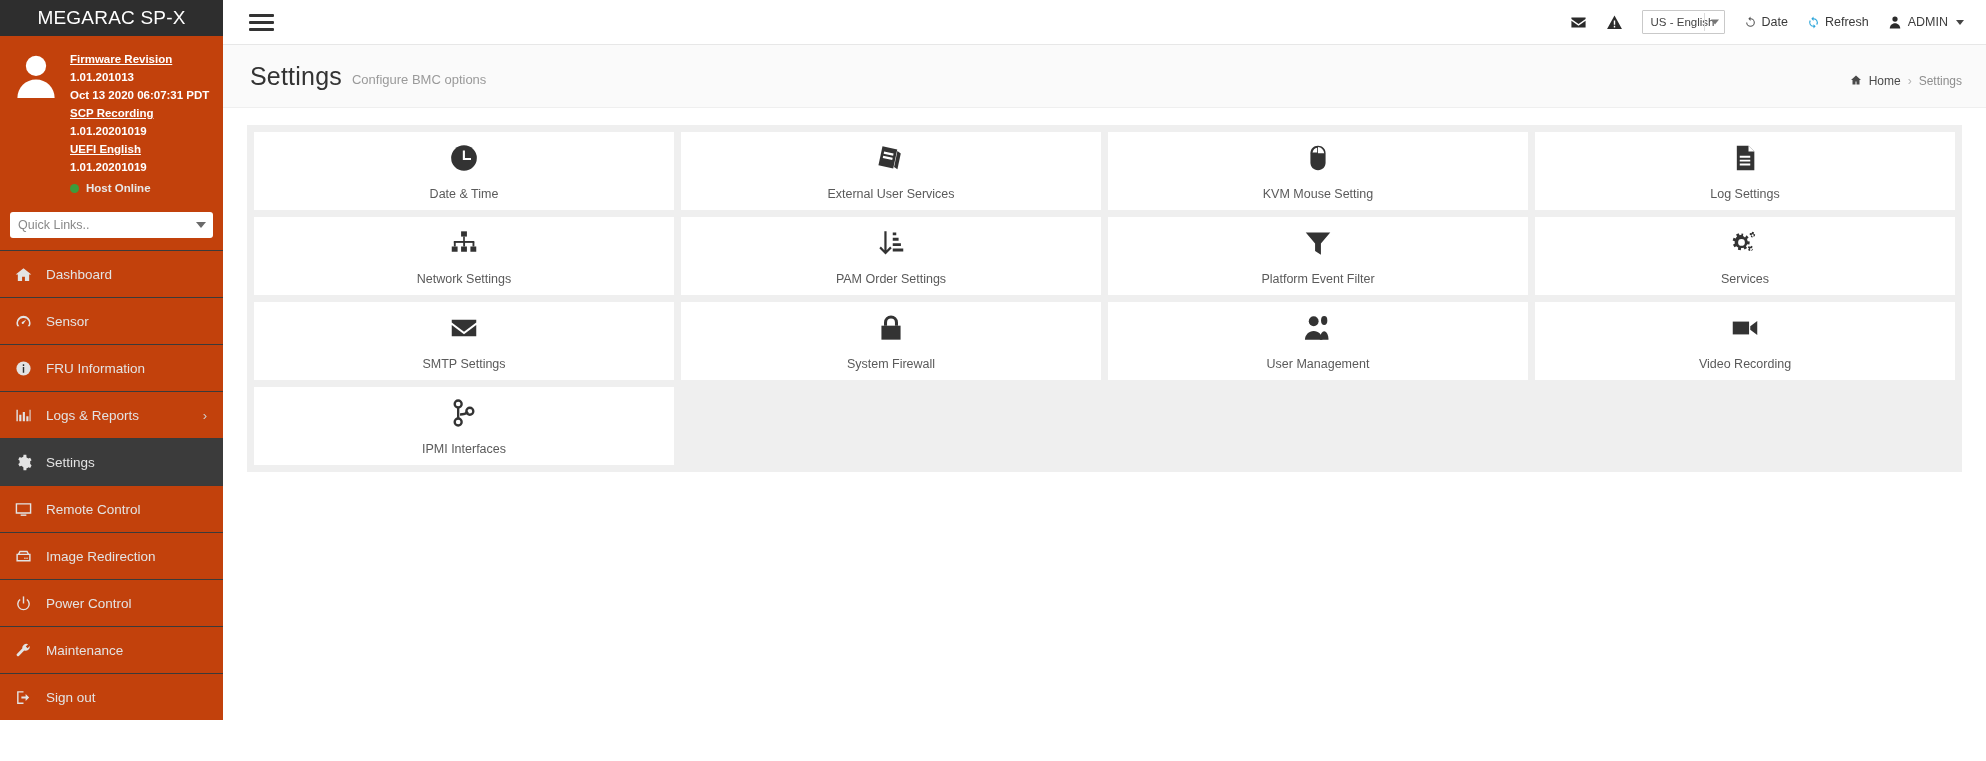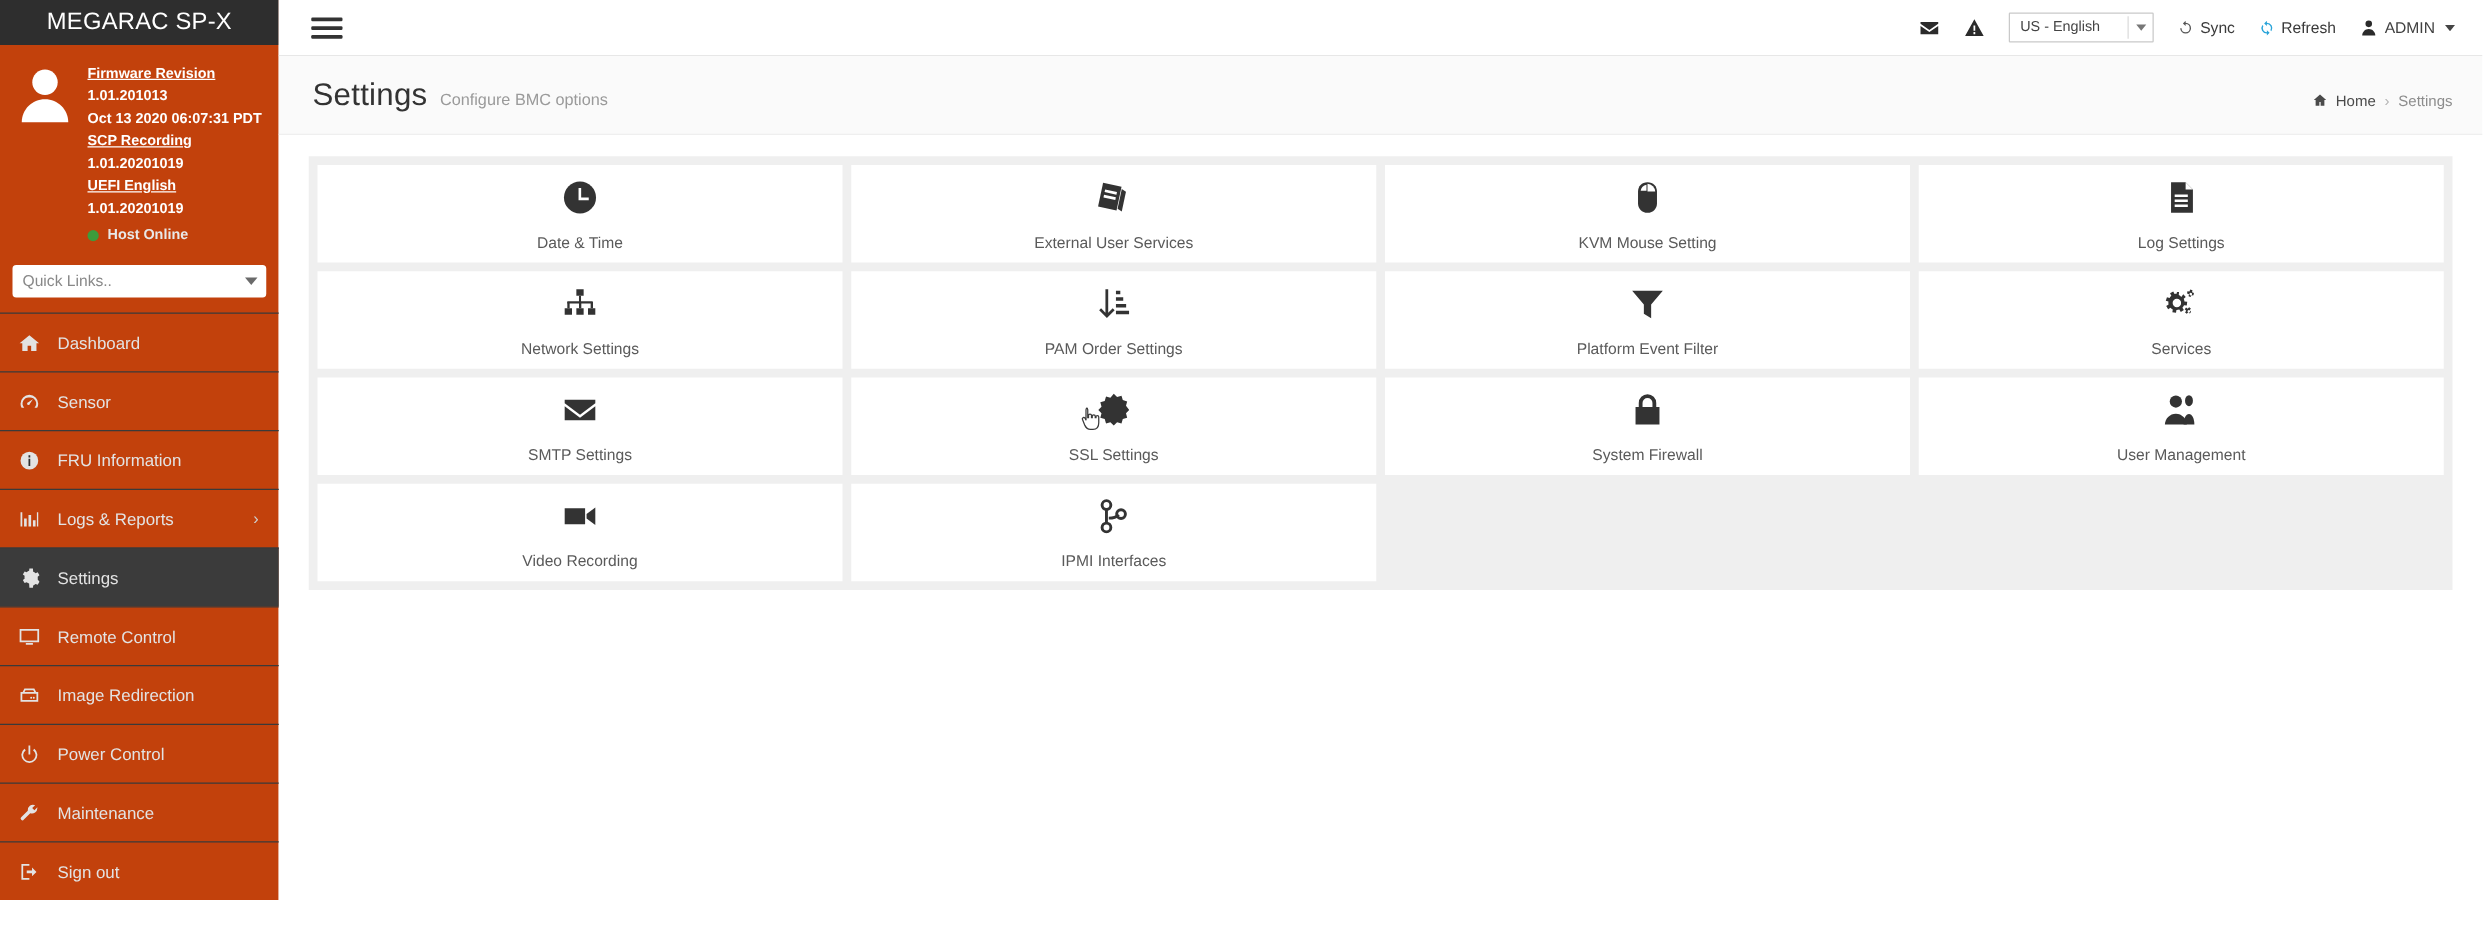--- a/index.html
+++ b/index.html
@@ -77,21 +77,21 @@
     height: 45px; background: #ffffff; border-bottom: 1px solid #e7e7e7;
     display: flex; align-items: center; padding: 0 22px 0 24px;
   }
   .hamburger { display: flex; flex-direction: column; gap: 4px; cursor: pointer; padding: 4px 2px; }
   .hamburger i { display: block; width: 25px; height: 3px; background: #333; border-radius: 1px; }
   .topbar-right { margin-left: auto; display: flex; align-items: center; gap: 19px; }
   .ticon { color: #2b2b2b; display: flex; align-items: center; cursor: pointer; }
   .ticon svg { width: 17px; height: 17px; fill: #2b2b2b; }
 
   .langsel {
-    position: relative; width: 116px; height: 24px; border: 1px solid #c9c9c9;
+    position: relative; width: 83px; height: 24px; border: 1px solid #c9c9c9;
     border-radius: 1px; display: flex; align-items: center; padding: 0 8px;
     font-size: 11.5px; color: #444; background: #fff; cursor: pointer;
   }
   .langsel .sep { position: absolute; right: 19px; top: 2px; bottom: 2px; width: 1px; background: #dcdcdc; }
   .langsel .caret {
     position: absolute; right: 5px; top: 50%; transform: translateY(-50%);
     width: 0; height: 0; border-left: 4px solid transparent;
     border-right: 4px solid transparent; border-top: 5px solid #777;
   }
 
@@ -296,21 +296,21 @@
         <div class="langsel">
           <span>US - English</span>
           <span class="sep"></span>
           <span class="caret"></span>
         </div>
 
         <div class="tbtn sync">
           <svg viewBox="0 0 24 24">
               <path d="M12 4V1L8 5l4 4V6a6 6 0 1 1-6 6H4a8 8 0 1 0 8-8z"></path>
             </svg>
-          <span>Sync</span>
+          <span>Date</span>
         </div>
 
         <div class="tbtn refresh">
           <svg viewBox="0 0 24 24">
               <path d="M12 4V1L8 5l4 4V6a6 6 0 0 1 5.2 9l1.5 1.5A8 8 0 0 0 12 4zM6.8 9 5.3 7.5A8 8 0 0 0 12 20v3l4-4-4-4v3a6 6 0 0 1-5.2-9z"></path>
             </svg>
           <span>Refresh</span>
         </div>
 
         <div class="adminbox">
@@ -422,31 +422,20 @@
               <div class="ticon-wrap">
                 <svg width="28" height="28" viewBox="0 0 24 24">
                   <path d="M1.5 5h21v2.3L12 15.2 1.5 7.3zM1.5 9.4 12 17.3l10.5-7.9V19h-21z"></path>
                 </svg>
               </div>
               <div class="tlabel">SMTP Settings</div>
             </div>
             <div class="tile">
               <div class="ticon-wrap">
                 <svg width="28" height="28" viewBox="0 0 24 24">
-                  <path d="M12 .8l2.3 2.2 3-.8.9 3 3 .9-.8 3L22.6 12l-2.2 2.3.8 3-3 .9-.9 3-3-.8L12 22.6l-2.3-2.2-3 .8-.9-3-3-.9.8-3L1.4 12l2.2-2.3-.8-3 3-.9.9-3 3 .8z"></path>
-                </svg>
-              </div>
-              <div class="tlabel">SSL Settings</div>
-              <span class="cursor-hand"><svg viewBox="0 0 16 20">
-                  <path d="M5 1.5c.7 0 1.2.6 1.2 1.3v6.3h.6V7.4c0-.7.5-1.2 1.2-1.2s1.2.5 1.2 1.2v1.7h.6V8c0-.7.5-1.2 1.2-1.2s1.2.5 1.2 1.2v1.1h.6v-.6c0-.6.5-1.1 1.1-1.1s1.1.5 1.1 1.1v4.7c0 3.2-1.8 5.3-4.6 5.3H8.3c-2.3 0-3.5-1.3-4.4-3.2L2 10.7c-.3-.6 0-1.3.6-1.6.6-.3 1.3 0 1.5.6l.7 1.4V2.8c0-.7.5-1.3 1.2-1.3z" fill="#fff" stroke="#3a3a3a" stroke-width="1"></path>
-                </svg></span>
-            </div>
-            <div class="tile">
-              <div class="ticon-wrap">
-                <svg width="28" height="28" viewBox="0 0 24 24">
                   <path d="M6 10V7.2a6 6 0 0 1 12 0V10h-2.6V7.2a3.4 3.4 0 0 0-6.8 0V10z"></path>
                   <path d="M3.8 10h16.4v12H3.8z" rx="1.5"></path>
                 </svg>
               </div>
               <div class="tlabel">System Firewall</div>
             </div>
             <div class="tile">
               <div class="ticon-wrap">
                 <svg width="28" height="28" viewBox="0 0 24 24">
                   <circle cx="8.3" cy="6.2" r="4.2"></circle>

